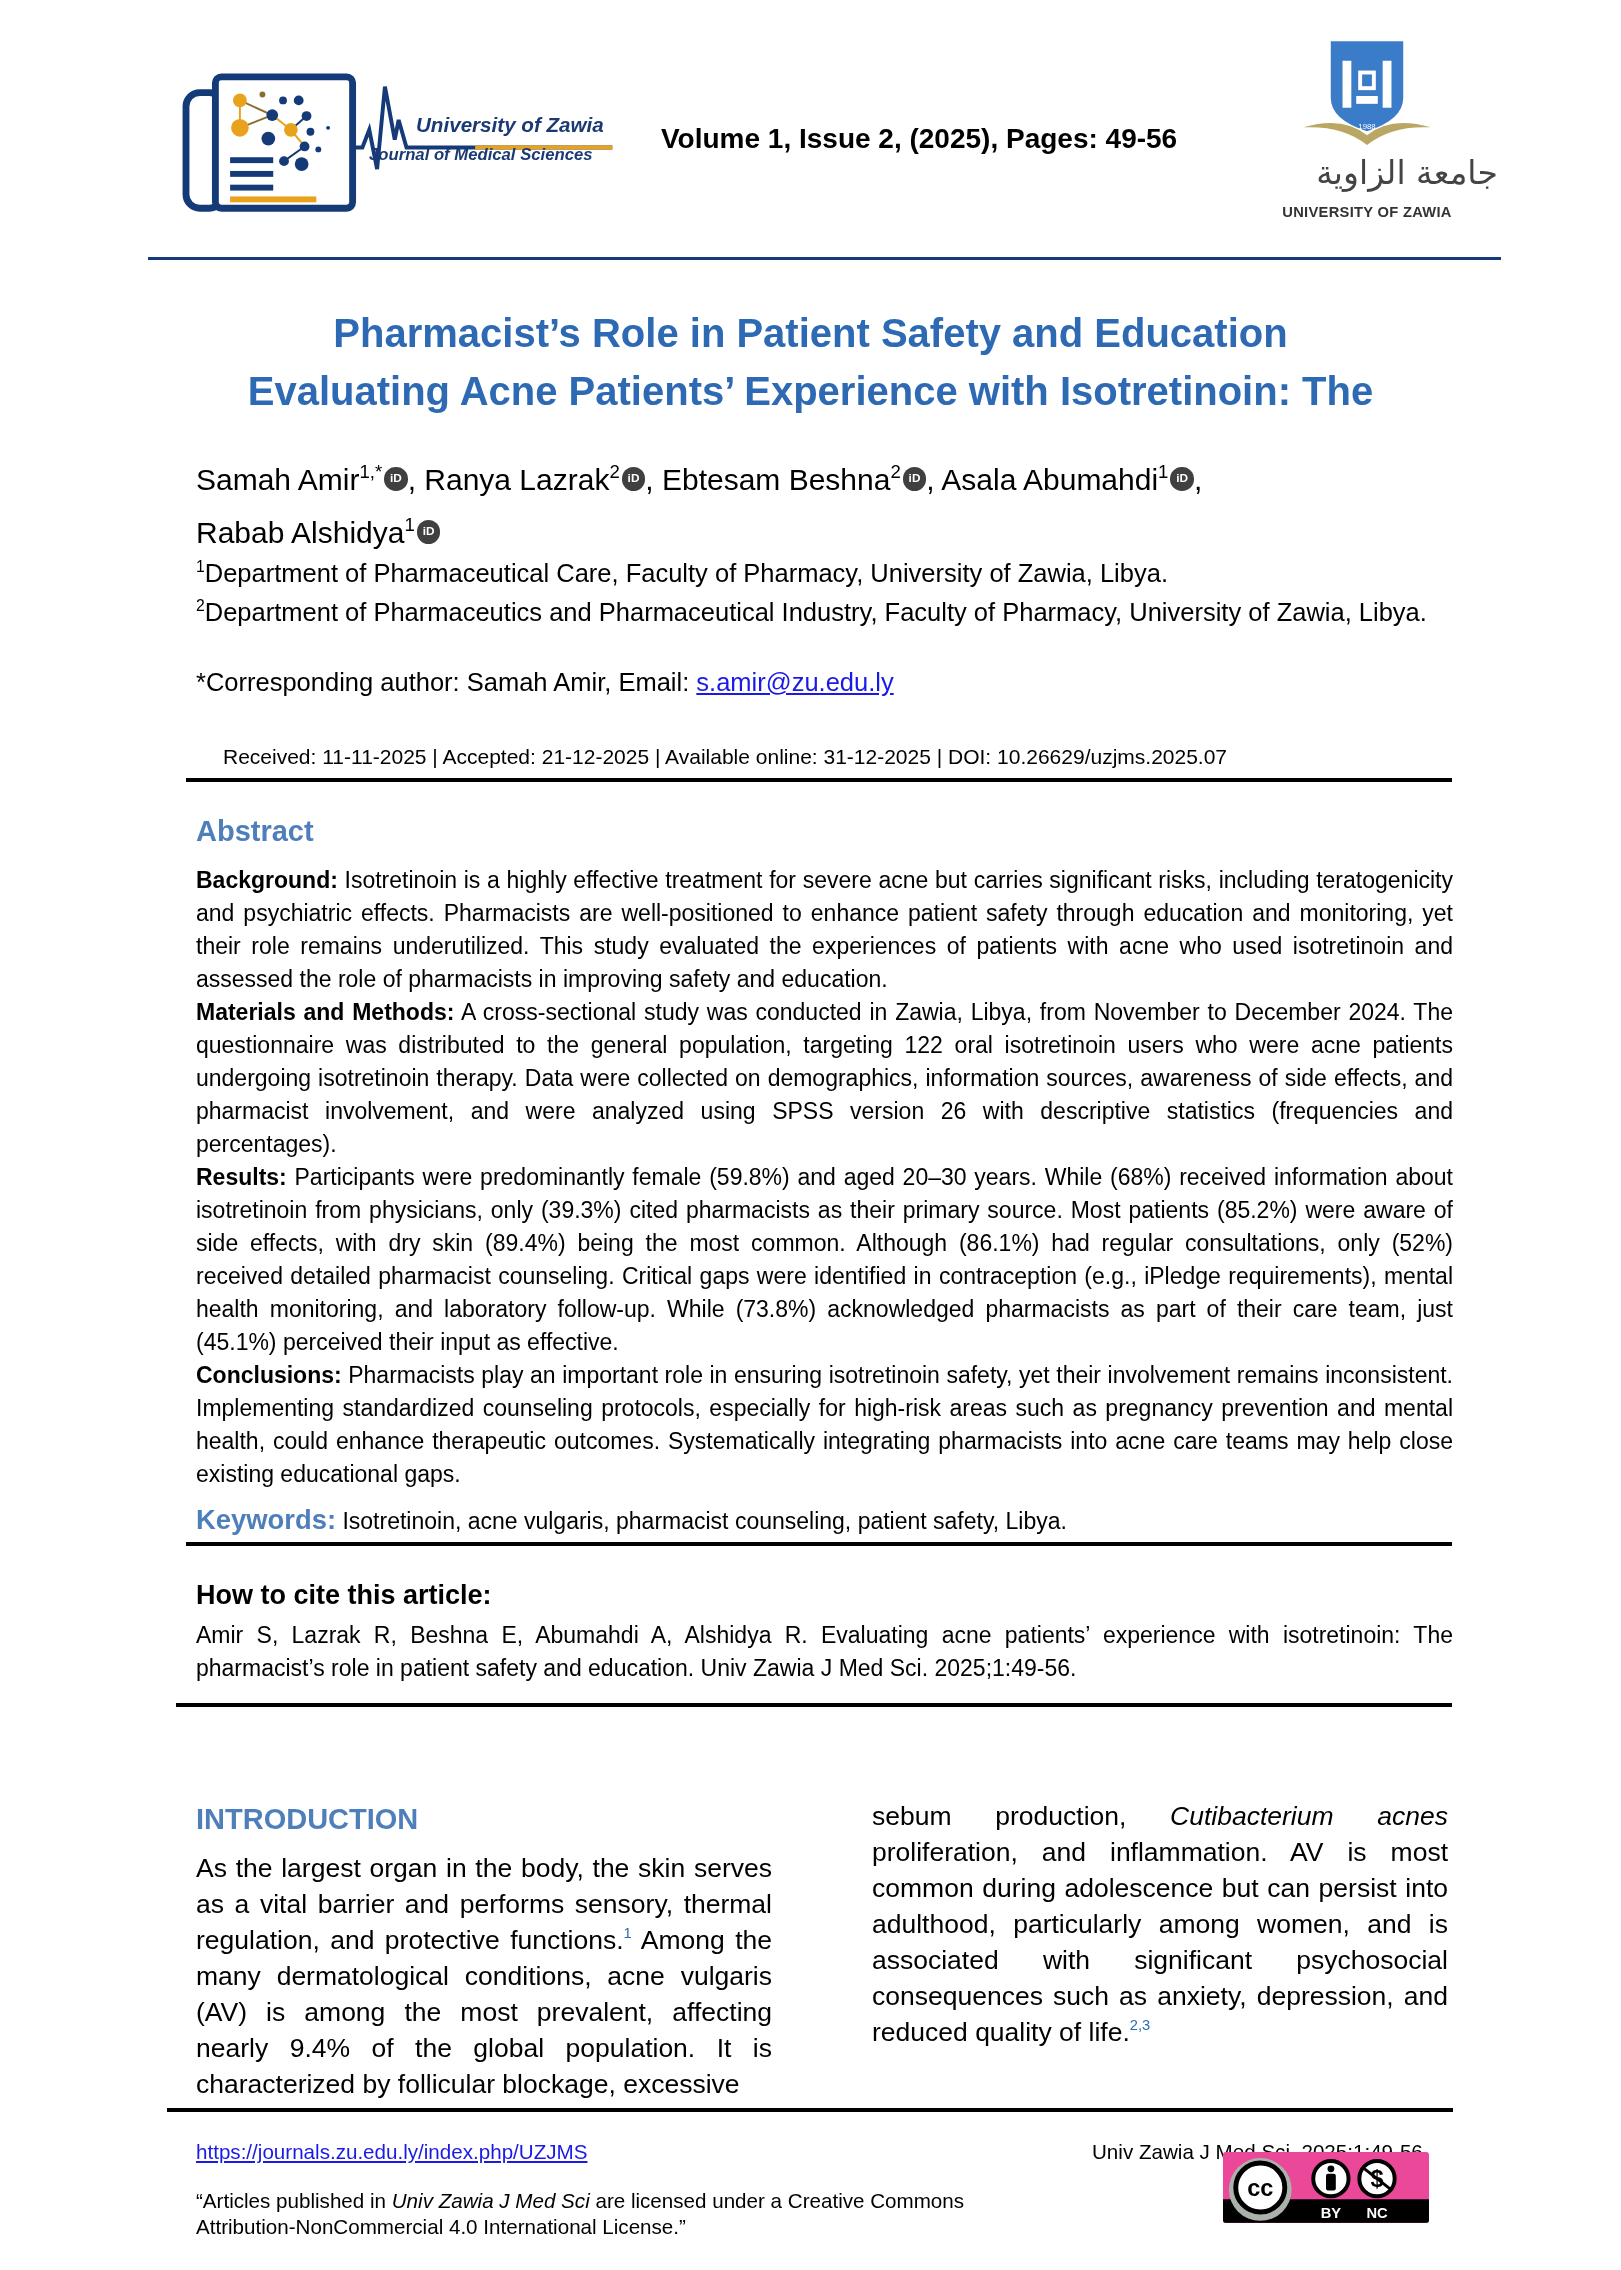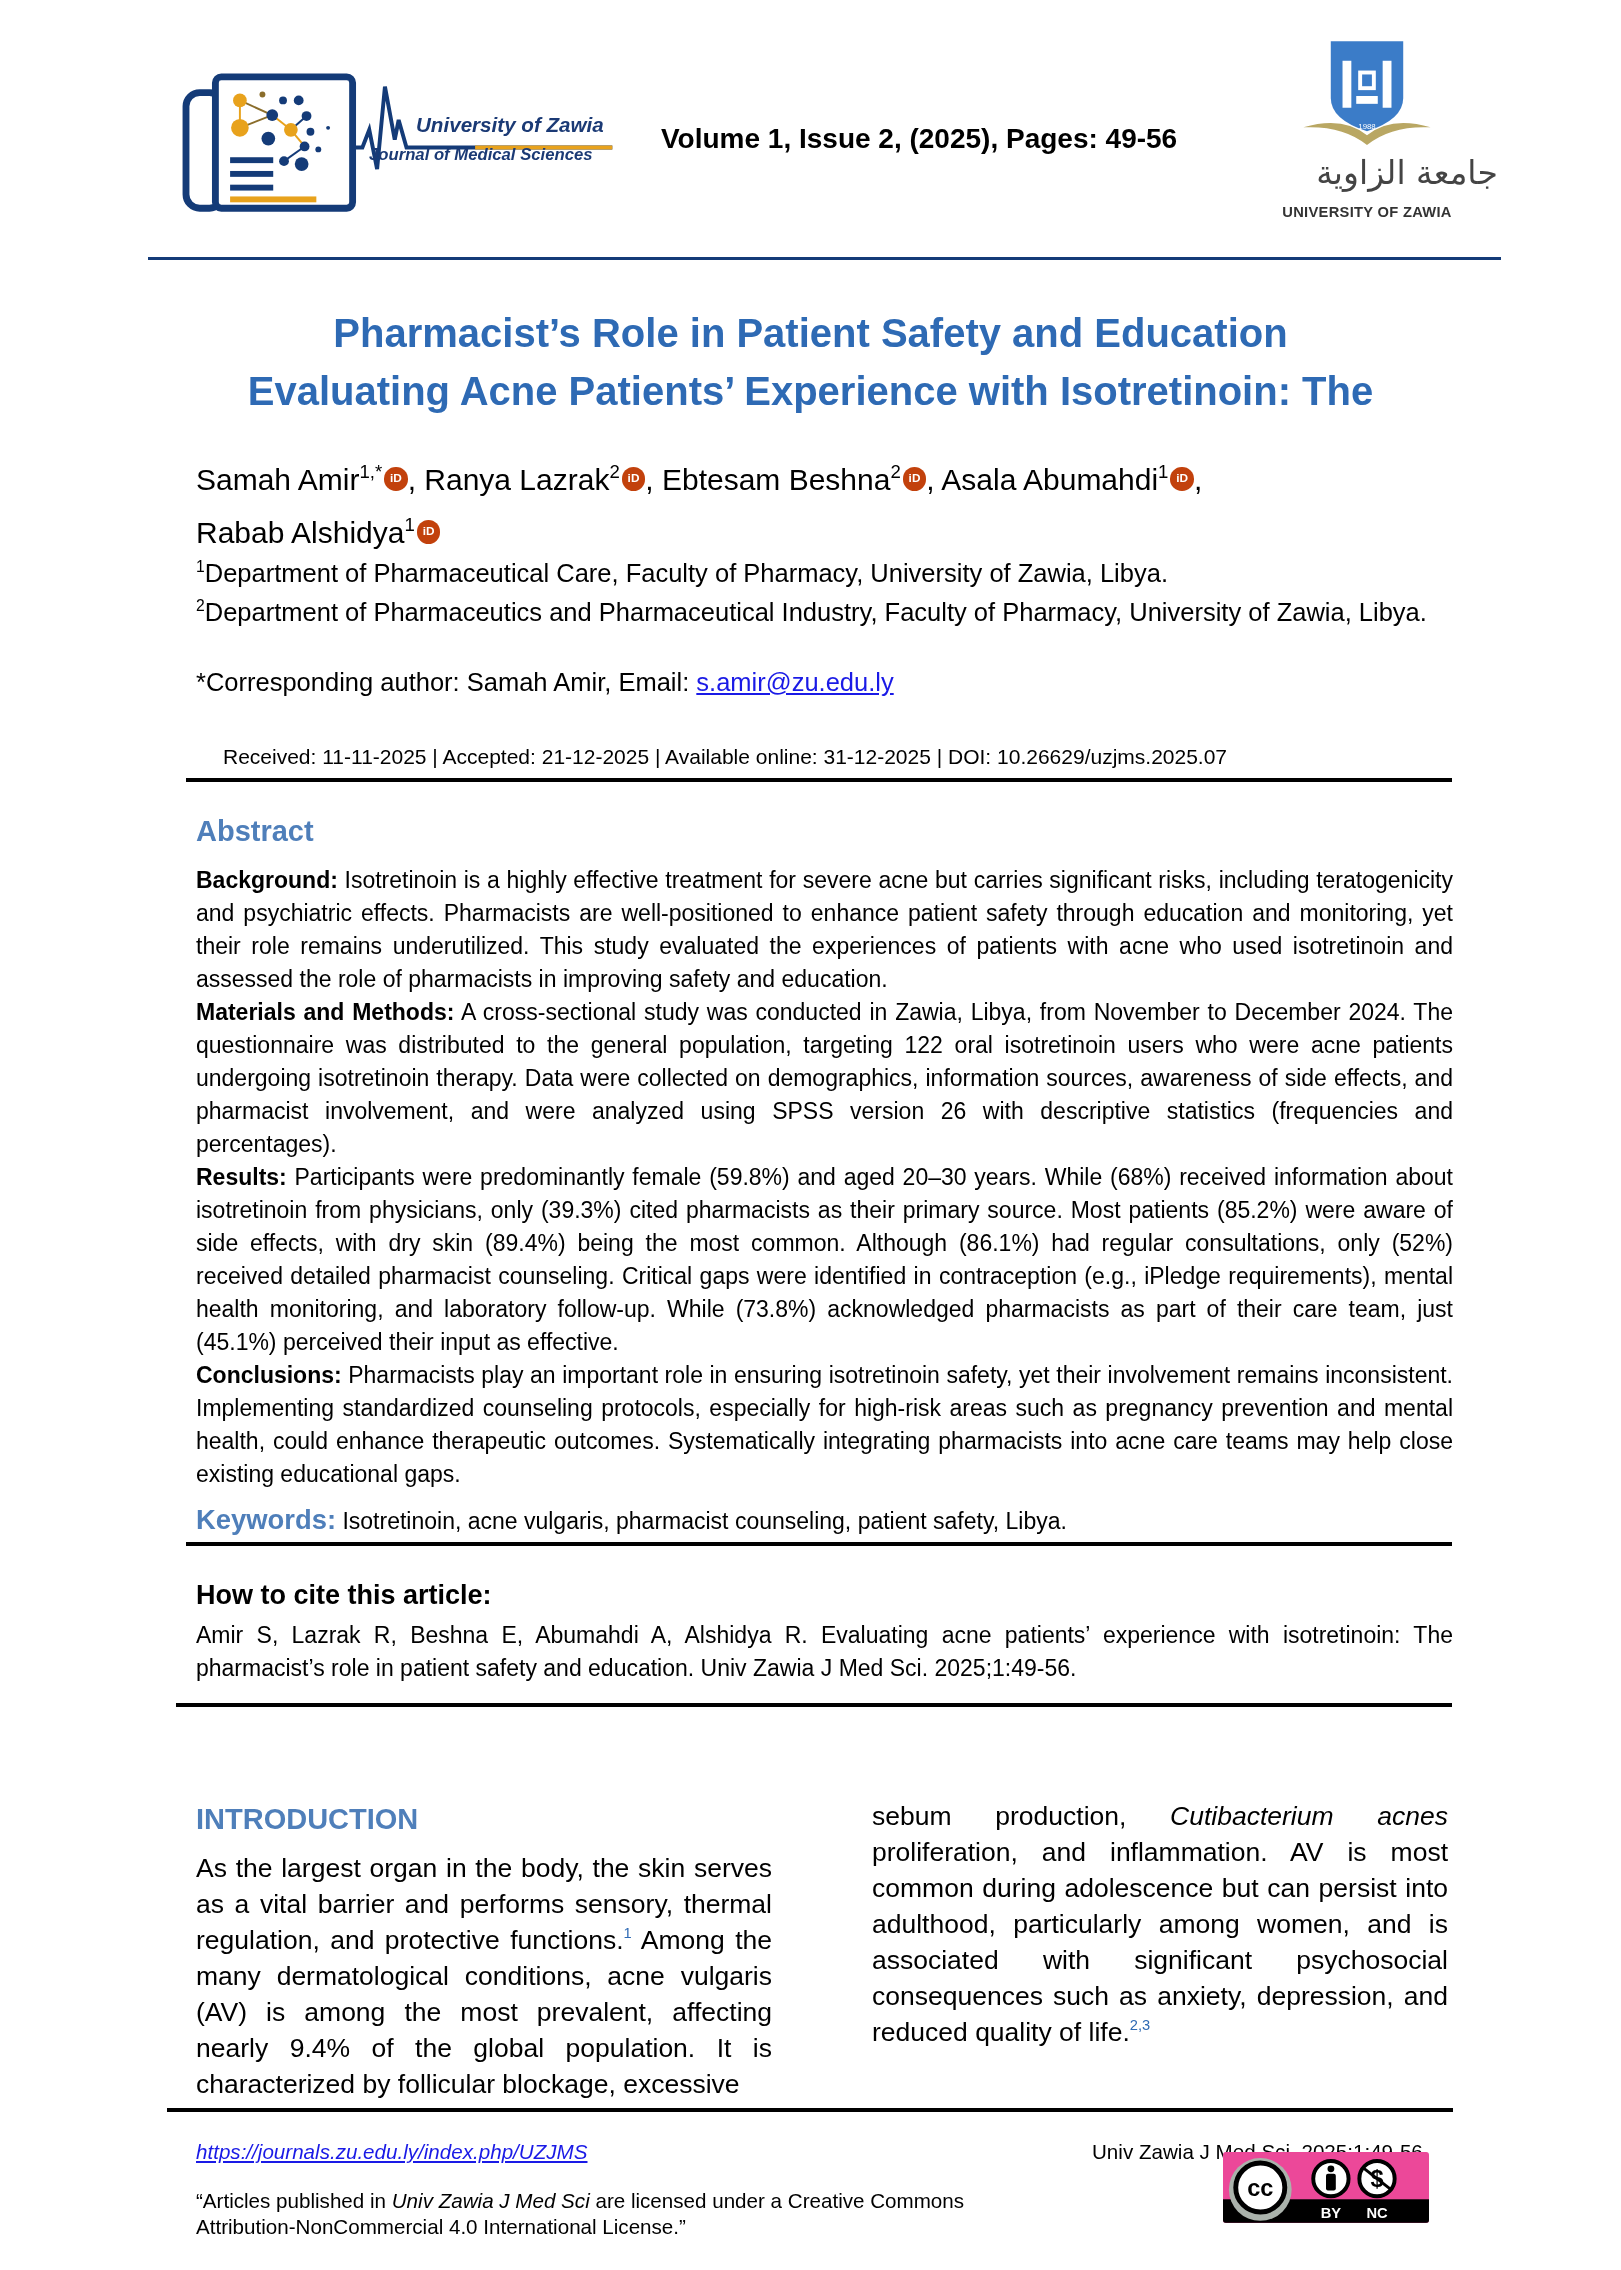--- a/index.html
+++ b/index.html
@@ -21,21 +21,21 @@
       font-size: 14.7px; font-weight: bold; color: #333; letter-spacing: 0.3px; }
   .header-rule { left: 148px; top: 257px; width: 1353px; height: 2.9px; background: #143b78; }
 
   
   .title { left: 196px; top: 304px; width: 1229px; text-align: center; font-weight: bold;
       font-size: 40px; line-height: 58px; color: #2e6ab4; }
 
   
   .authors { left: 196px; top: 453px; width: 1264px; font-size: 30px; line-height: 53px; }
   .authors sup { font-size: 18.6px; vertical-align: 11.8px; line-height: 0; }
-  .orcid { display: inline-block; width: 23.5px; height: 23.5px; border-radius: 50%; background: #c2410c;
+  .orcid { display: inline-block; width: 23.5px; height: 23.5px; border-radius: 50%; background: #404040;
       color: #fff; font-size: 11.8px; font-weight: bold; text-align: center; line-height: 23.5px;
       vertical-align: 7.8px; margin-left: 2px; }
 
   .affil { left: 196px; width: 1264px; font-size: 25.5px; line-height: 31px; }
   .affil sup { font-size: 15.7px; vertical-align: 9.8px; line-height: 0; }
   .email-link { color: #1a1ae6; text-decoration: underline; }
 
   .dates { left: 223px; top: 745px; font-size: 21px; white-space: nowrap; }
   .rule-black { height: 3.9px; background: #000; }
 
@@ -53,21 +53,21 @@
 
   
   .intro-head { left: 196px; top: 1803px; font-size: 29px; font-weight: bold; color: #4f7fba; }
   .col { font-size: 26.5px; line-height: 36px; text-align: justify; width: 576px; }
   .col sup { color: #2e6ab4; font-size: 14.7px; vertical-align: 10.8px; line-height: 0; }
   .col-left { left: 196px; top: 1850px; }
   .col-right { left: 872px; top: 1798px; }
 
   
   .footer-rule { left: 167px; top: 2108px; width: 1286px; height: 3.9px; background: #000; }
-  .footer-url { left: 196px; top: 2140px; font-size: 20.6px; font-style: italic; color: #1a1ae6; text-decoration: underline; }
+  .footer-url { left: 196px; top: 2140px; font-size: 20.6px; color: #1a1ae6; text-decoration: underline; }
   .footer-cite { left: 1092px; top: 2140px; font-size: 20.6px; white-space: nowrap; }
   .license { left: 196px; top: 2188px; font-size: 20.6px; line-height: 25.5px; }
   .cc-badge { left: 1223px; top: 2152px; width: 206px; height: 71px; background: #ec4899; border-radius: 2.9px;
       overflow: hidden; }
 </style>
 </head>
 <body>
 
 <div class="abs journal-logo">
   <svg width="451" height="147" viewBox="0 0 460 150">

